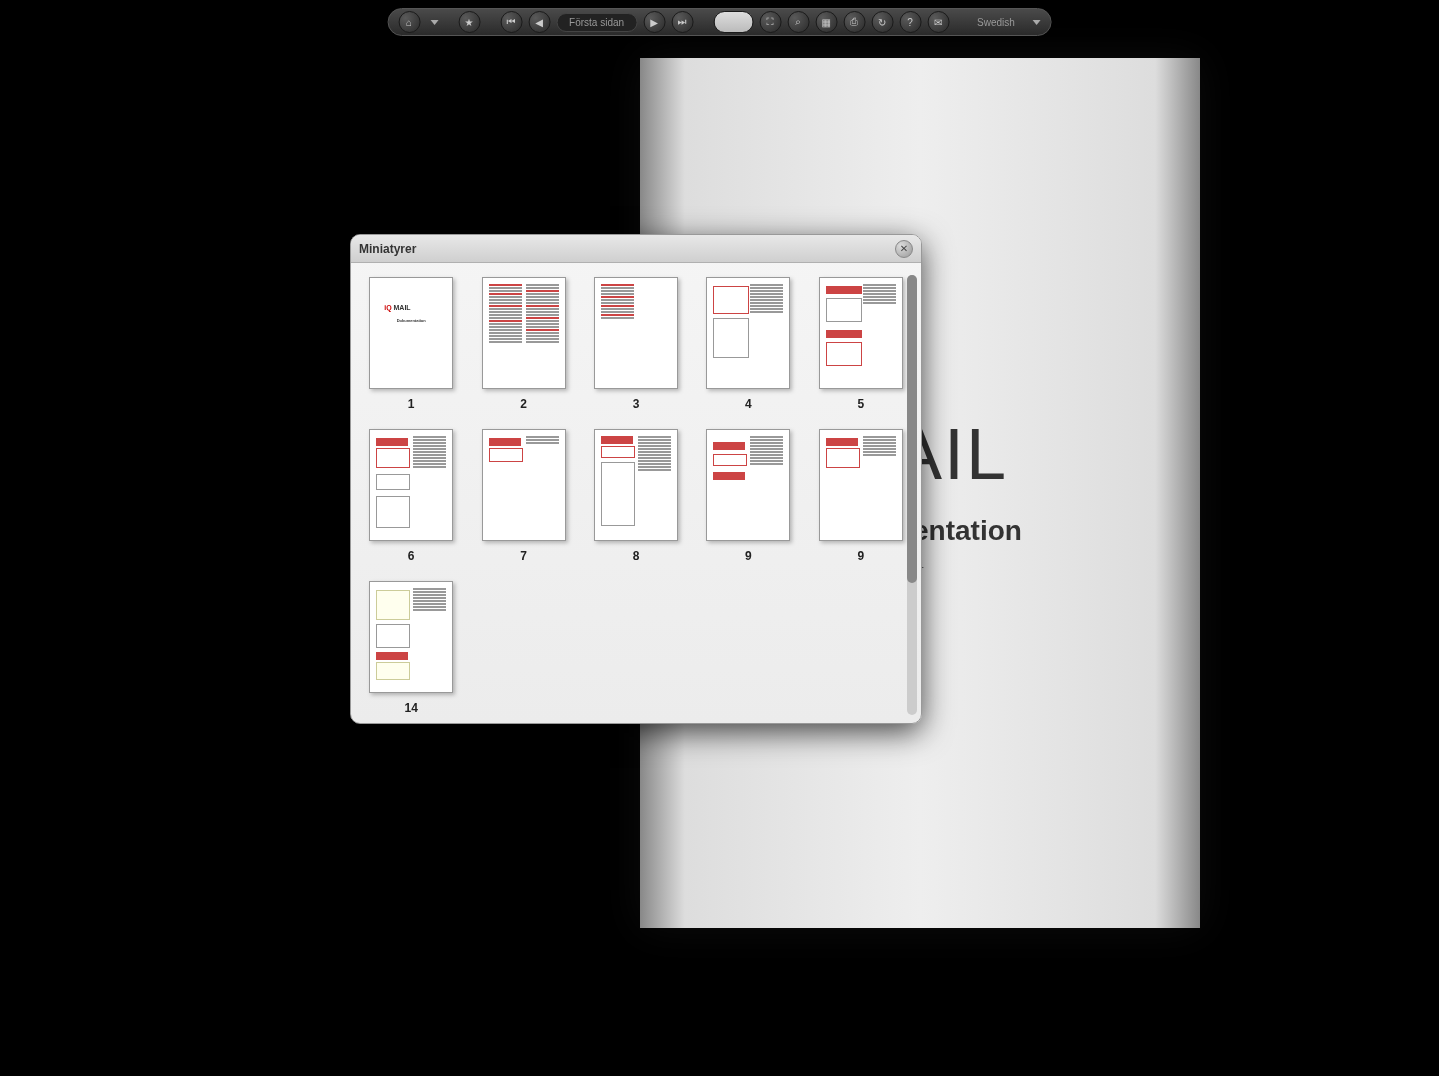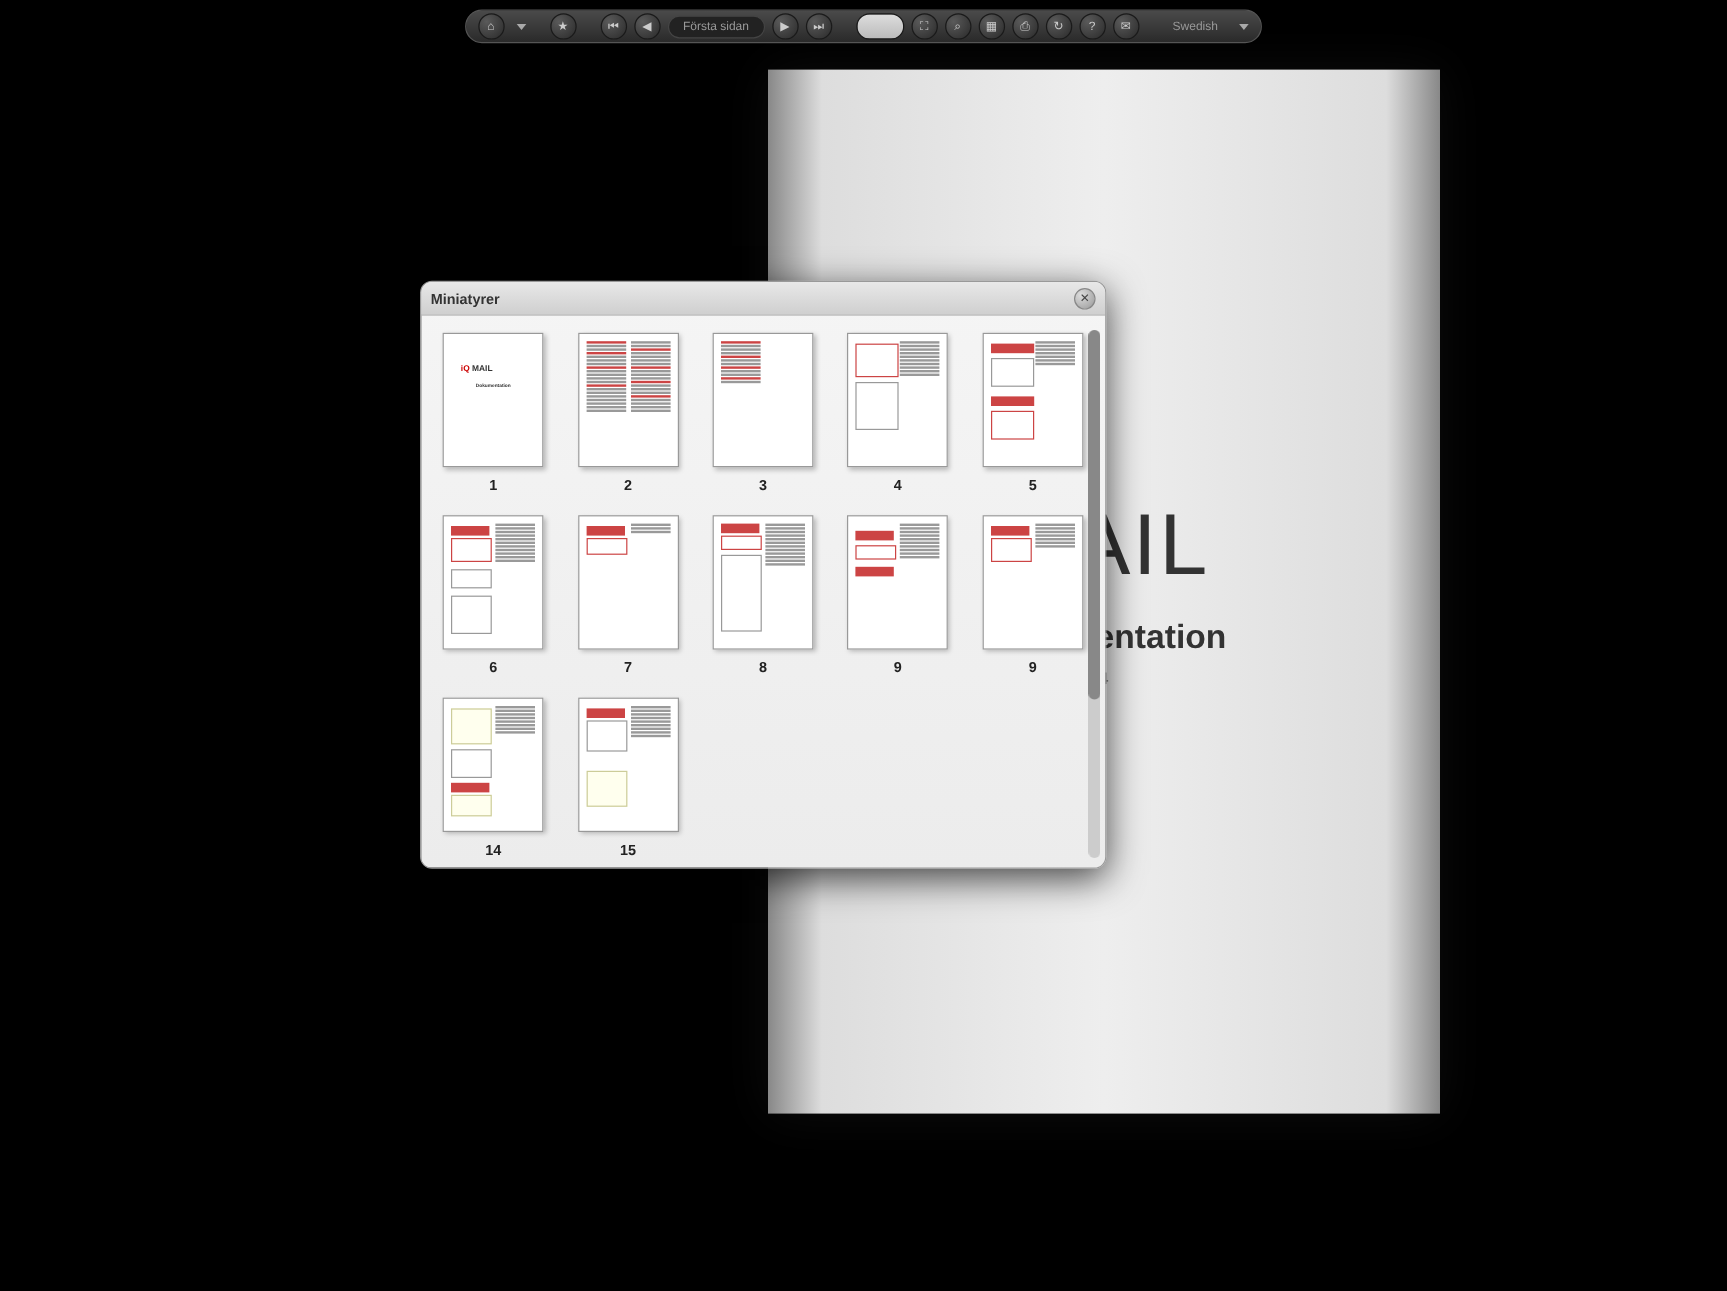--- a/index.html
+++ b/index.html
@@ -546,39 +546,17 @@
                 <div class="tp-line gray"></div>
                 <div class="tp-line gray"></div>
                 <div class="tp-line gray"></div>
                 <div class="tp-line gray"></div>
           </div>
             </div>
         </div>
         <div class="thumb-num">14</div>
       </div>
 
-      <div class="thumb">
-        <div class="thumb-page">
-          <div class="tp-band" style="top:8px;right:44px;"></div>
-          <div class="tp-box" style="top:18px;left:6px;width:34px;height:26px;border-color:#999;"></div>
-          <div class="tp-box" style="top:60px;left:6px;width:34px;height:30px;border-color:#cc9;background:#ffe;"></div>
-          <div class="tp-cols">
-              <div class="tp-col"></div>
-              <div class="tp-col">
-            <div class="tp-line gray"></div>
-                <div class="tp-line gray"></div>
-                <div class="tp-line gray"></div>
-                <div class="tp-line gray"></div>
-                <div class="tp-line gray"></div>
-                <div class="tp-line gray"></div>
-                <div class="tp-line gray"></div>
-                <div class="tp-line gray"></div>
-                <div class="tp-line gray"></div>
-          </div>
-            </div>
-        </div>
-        <div class="thumb-num">15</div>
-      </div>
 
     </div>
   </div>
   <div class="panel-scrollbar"></div>
 </div>
 
 </body></html>

